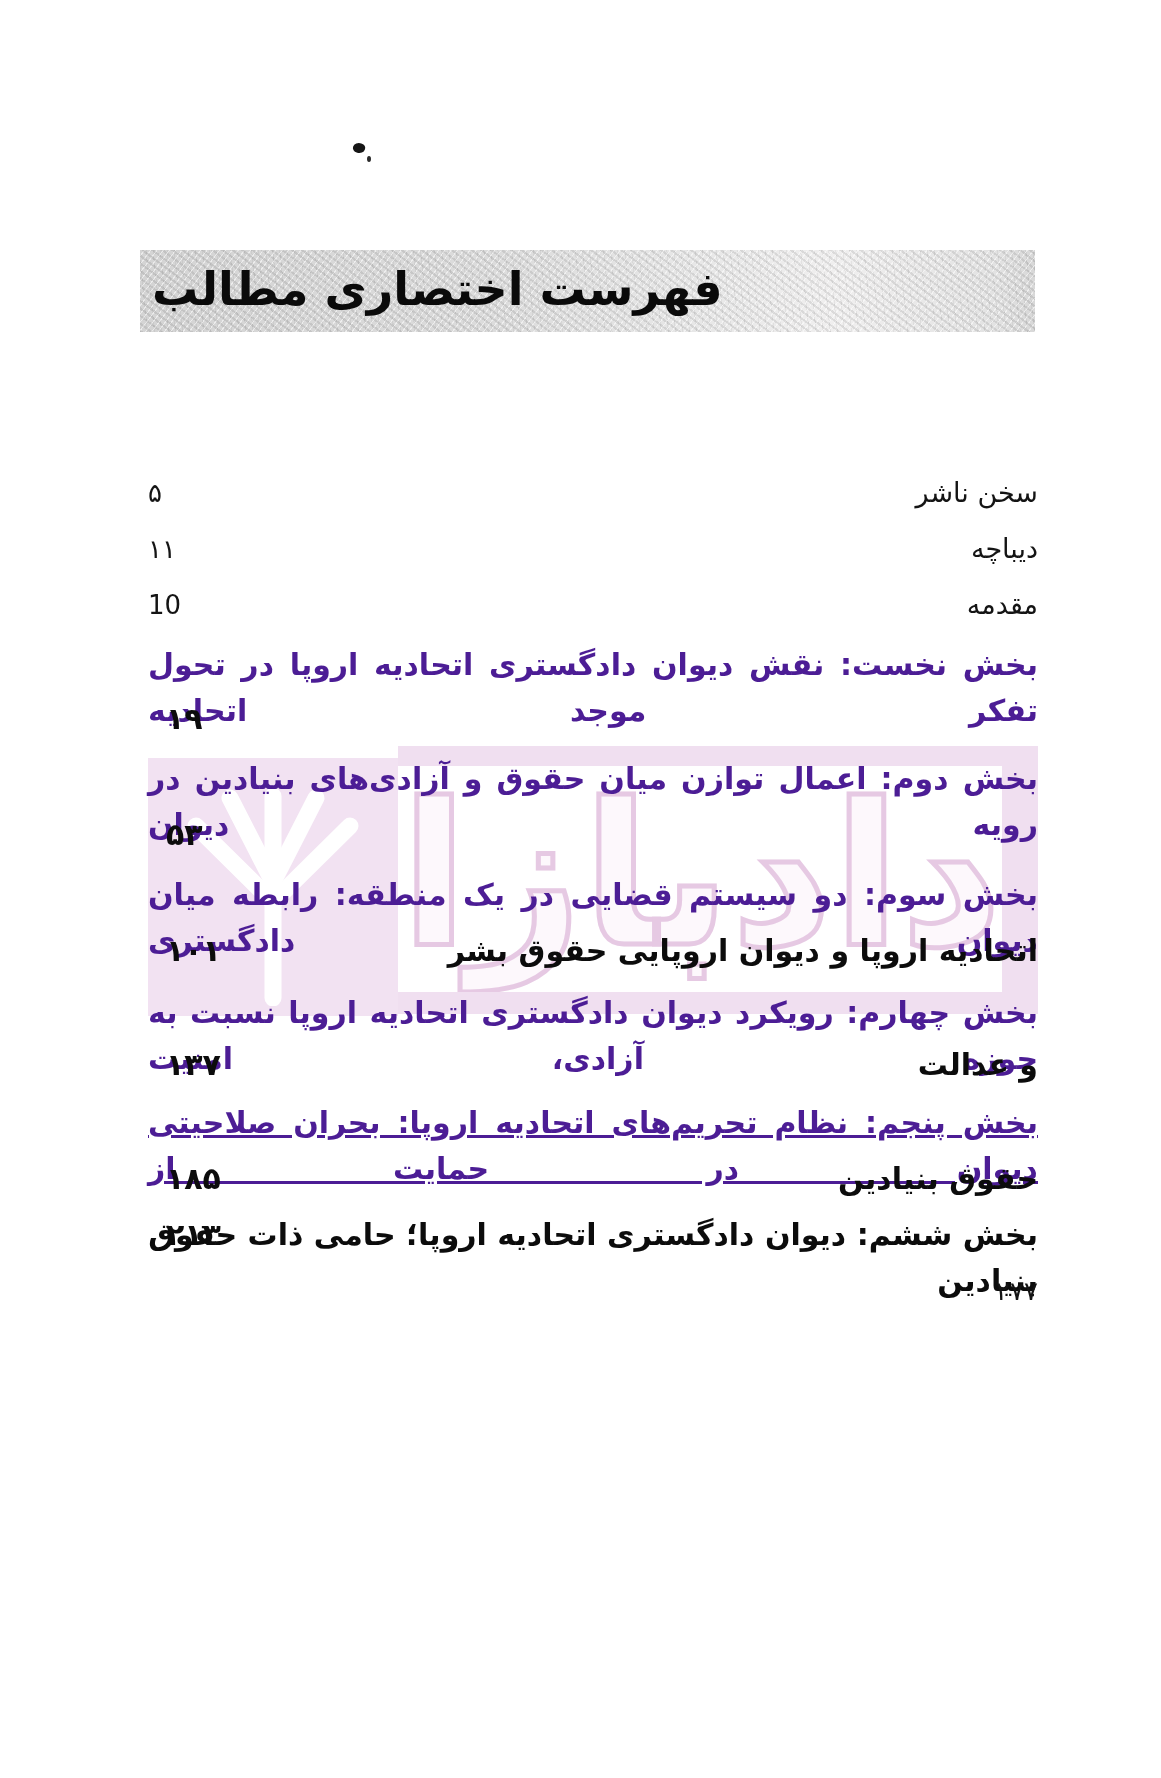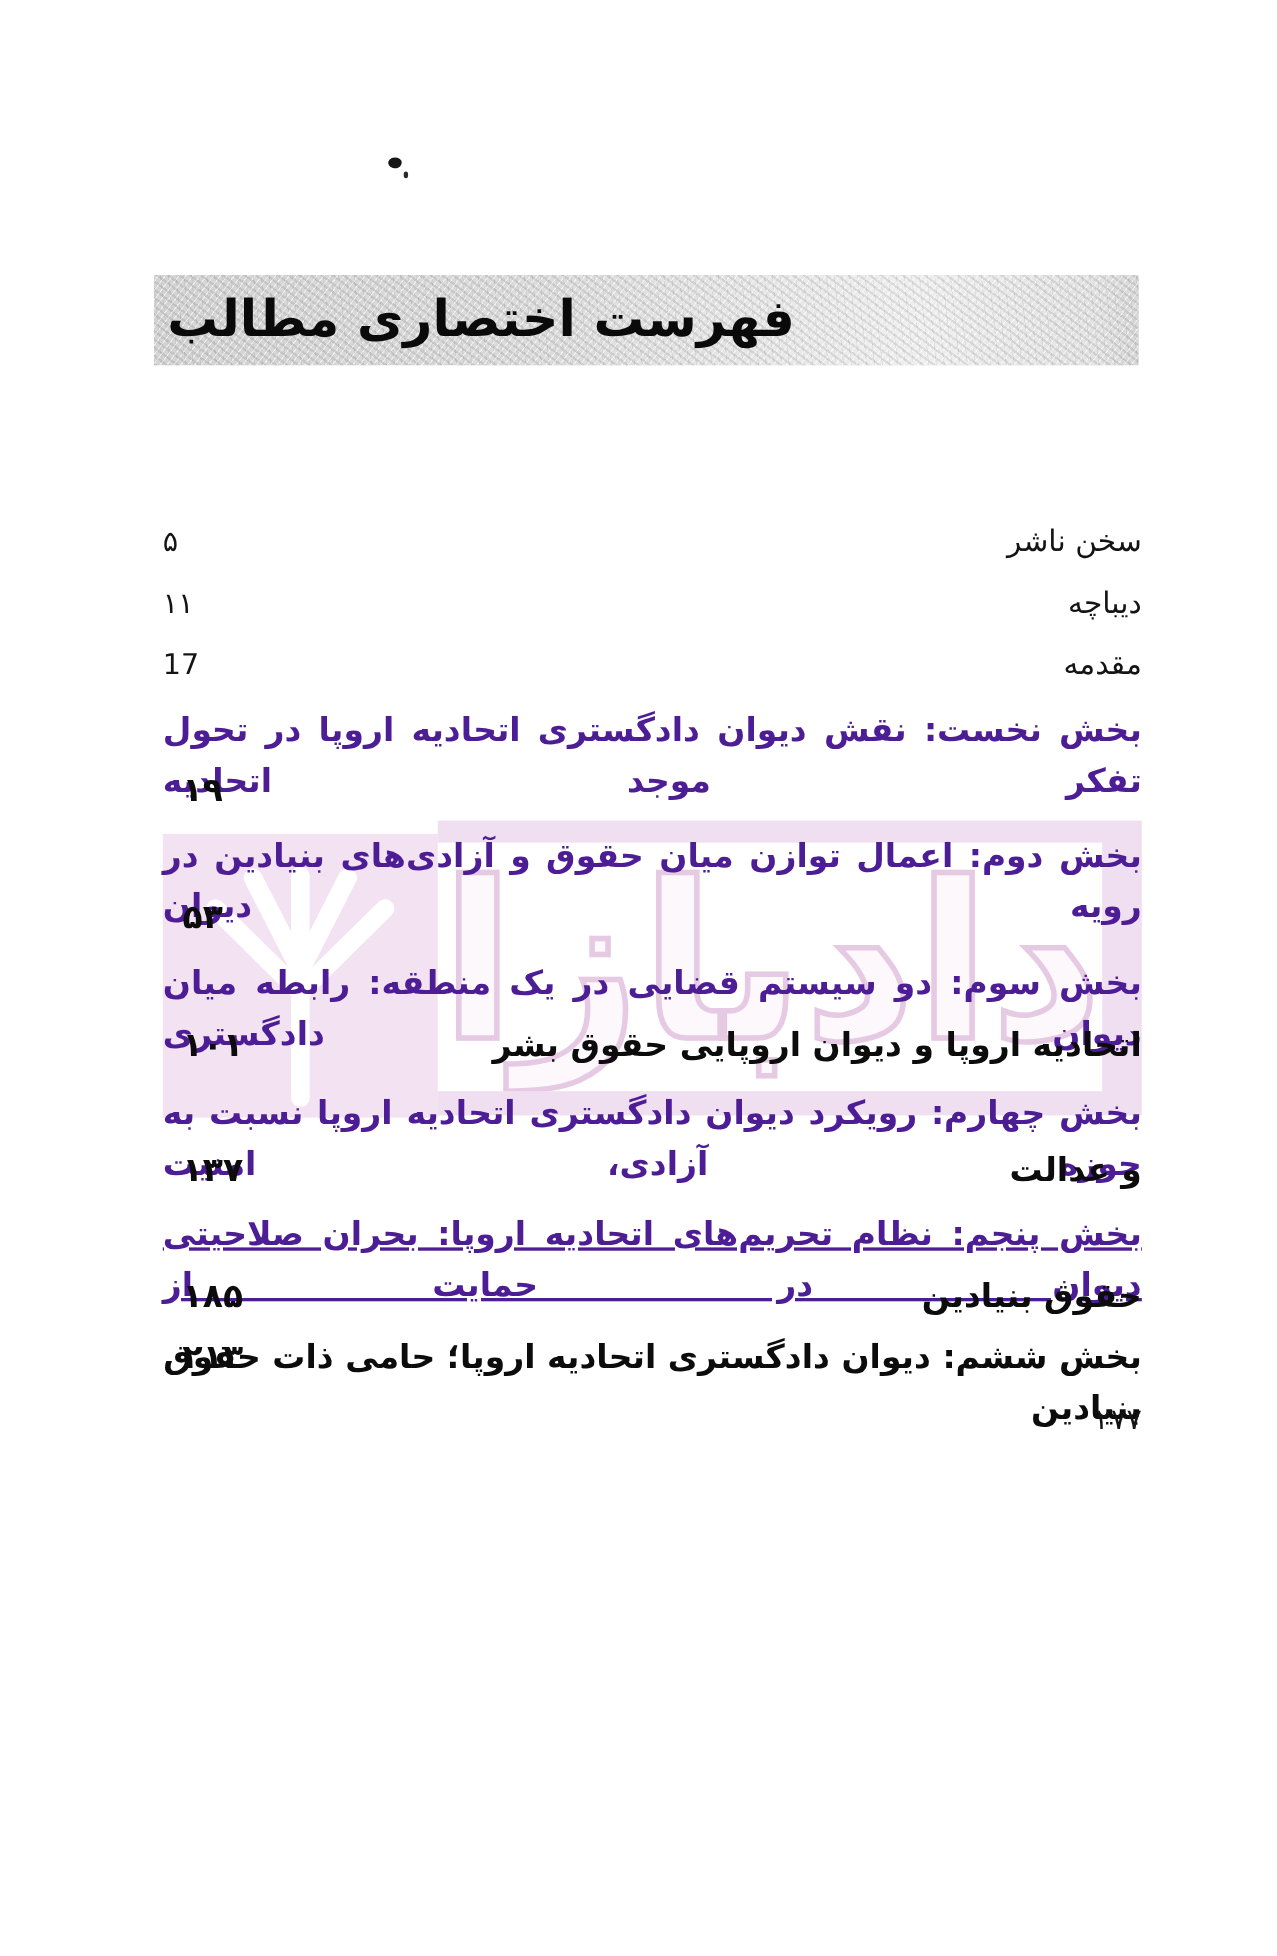--- a/index.html
+++ b/index.html
@@ -84,21 +84,21 @@
       <div class="row plain" style="top: 470px;">
         <span>سخن ناشر</span>
         <span class="pg">۵</span>
       </div>
       <div class="row plain" style="top: 526px;">
         <span>دیباچه</span>
         <span class="pg">۱۱</span>
       </div>
       <div class="row plain" style="top: 582px;">
         <span>مقدمه</span>
-        <span class="pg">17</span>
+        <span class="pg">10</span>
       </div>
       <div class="jline" style="top: 642px;">بخش نخست: نقش دیوان دادگستری اتحادیه اروپا در تحول تفکر موجد اتحادیه</div>
       <div class="lline" style="top: 696px;"><span></span><span class="pg">۱۹</span></div>
       <div class="jline" style="top: 756px;">بخش دوم: اعمال توازن میان حقوق و آزادی‌های بنیادین در رویه دیوان</div>
       <div class="lline" style="top: 812px;"><span class="pg">۵۳</span></div>
       <div class="jline" style="top: 872px;">بخش سوم: دو سیستم قضایی در یک منطقه: رابطه میان دیوان دادگستری</div>
       <div class="lline" style="top: 928px;"><span>اتحادیه اروپا و دیوان اروپایی حقوق بشر</span><span class="pg">۱۰۱</span></div>
       <div class="jline" style="top: 990px;">بخش چهارم: رویکرد دیوان دادگستری اتحادیه اروپا نسبت به حوزه آزادی، امنیت</div>
       <div class="lline" style="top: 1042px;"><span>و عدالت</span><span class="pg">۱۳۷</span></div>
       <div class="jline" style="top: 1100px; text-decoration: underline;">بخش پنجم: نظام تحریم‌های اتحادیه اروپا: بحران صلاحیتی دیوان در حمایت از</div>

